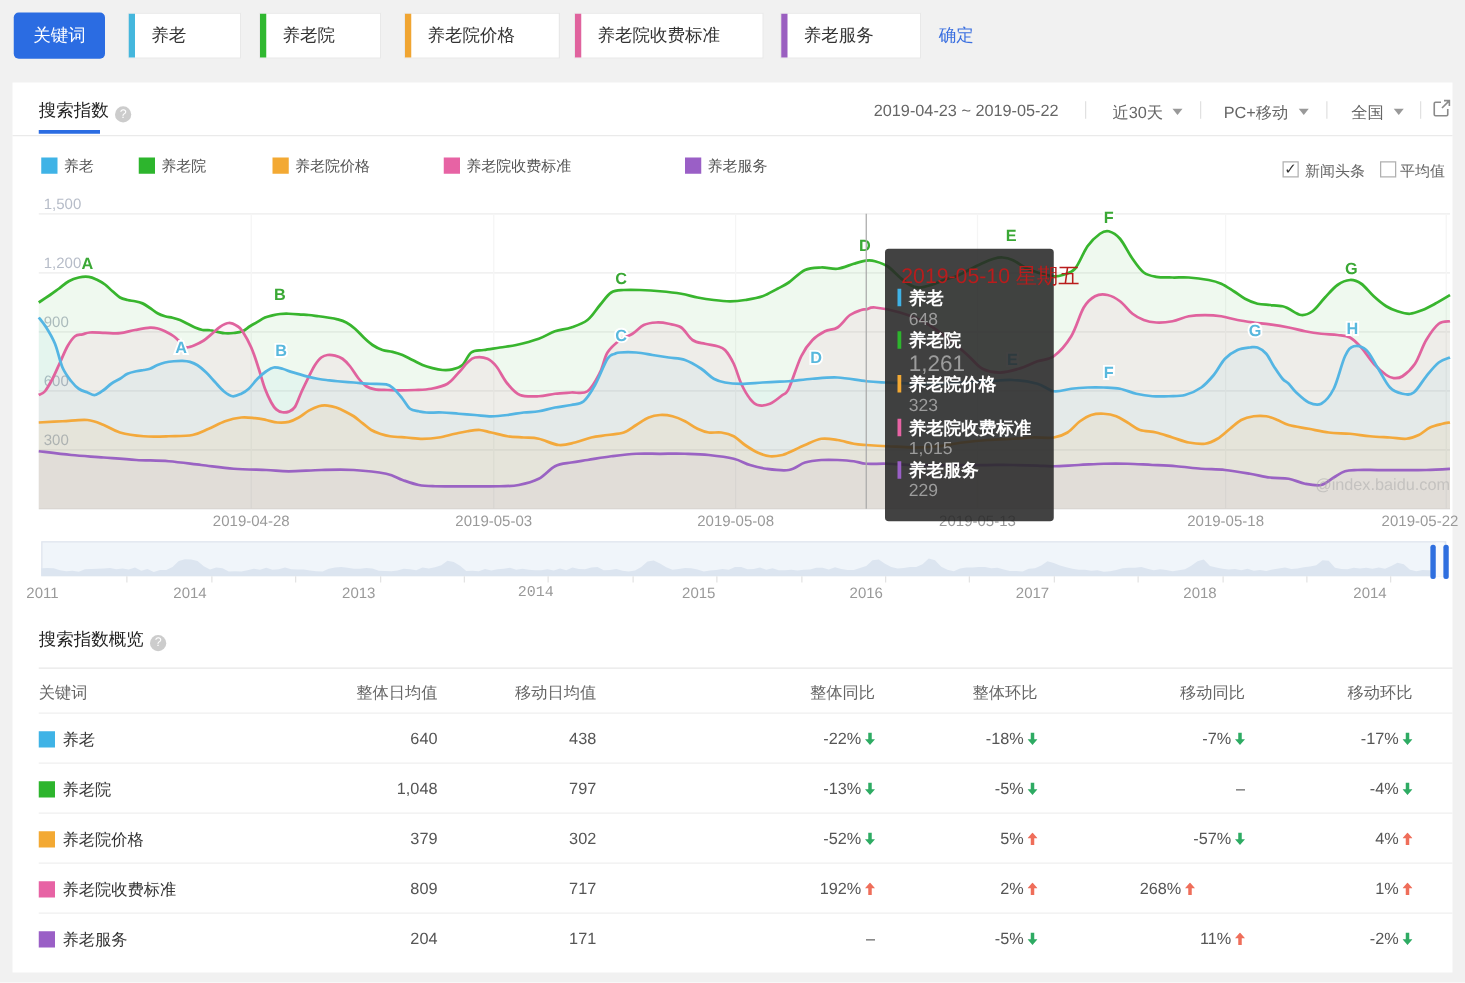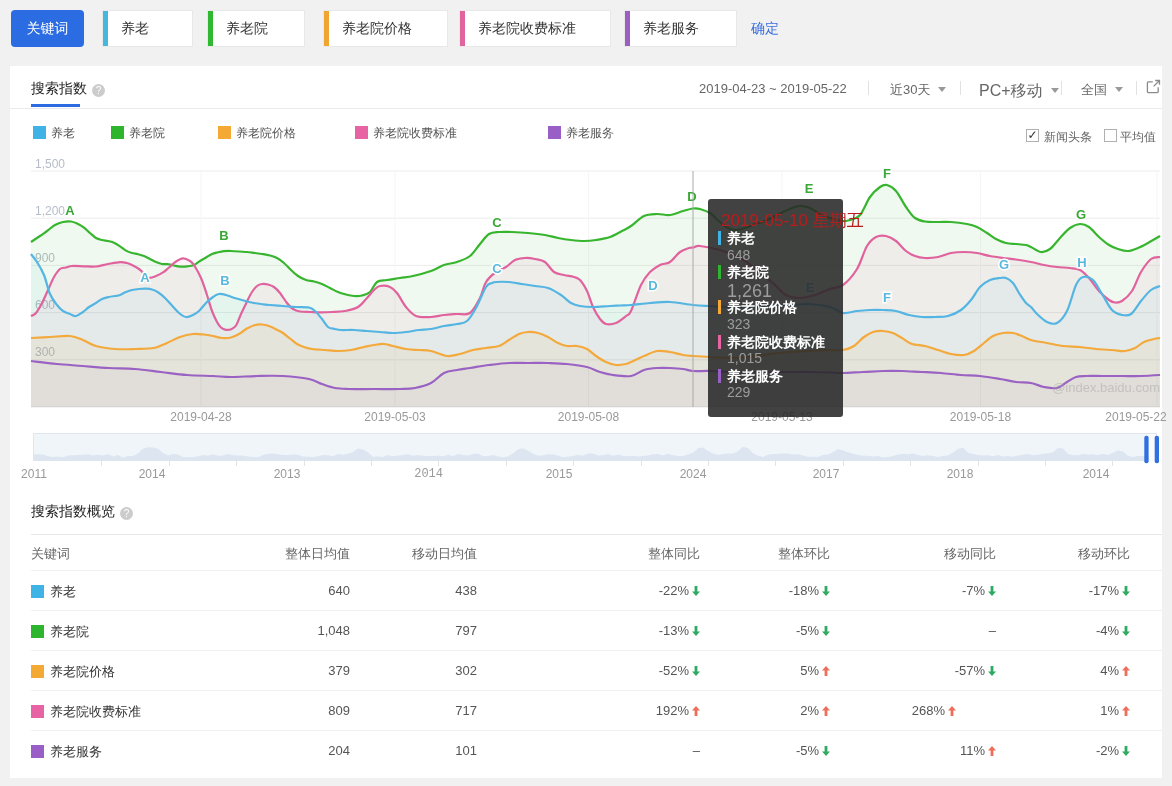--- a/index.html
+++ b/index.html
@@ -32,21 +32,21 @@
 
 <div class="abs" style="left:10px;top:66px;width:1152px;height:712px;background:#fff;"></div>
 
 <div class="abs" style="left:31px;top:80px;font-size:14px;color:#222;">搜索指数<span class="qicon">?</span></div>
 <div class="abs" style="left:31px;top:104px;width:49px;height:3px;background:#2b6ce2;"></div>
 <div class="abs" style="left:10px;top:108px;width:1152px;height:1px;background:#eaeaea;"></div>
 <div class="abs" style="left:699px;top:81px;font-size:13px;color:#666;">2019-04-23 ~ 2019-05-22</div>
 <div class="hdr-div" style="left:868px;"></div>
 <div class="abs" style="left:890px;top:81px;font-size:13px;color:#666;">近30天<span class="caret"></span></div>
 <div class="hdr-div" style="left:960px;"></div>
-<div class="abs" style="left:979px;top:81px;font-size:16px;color:#666;">PC+移动<span class="caret"></span></div>
+<div class="abs" style="left:979px;top:81px;font-size:13px;color:#666;">PC+移动<span class="caret"></span></div>
 <div class="hdr-div" style="left:1061px;"></div>
 <div class="abs" style="left:1081px;top:81px;font-size:13px;color:#666;">全国<span class="caret"></span></div>
 <div class="hdr-div" style="left:1136px;"></div>
 <svg class="abs" style="left:1146px;top:79px;" width="15" height="15" viewBox="0 0 15 15">
     <path d="M12.2,8.2 L12.2,12.6 A1,1 0 0 1 11.2,13.6 L2.4,13.6 A1,1 0 0 1 1.4,12.6 L1.4,3.8 A1,1 0 0 1 2.4,2.8 L6.8,2.8" fill="none" stroke="#8a8a8a" stroke-width="1.3"></path>
     <path d="M9.2,1.5 L13.5,1.5 L13.5,5.8 M13.3,1.7 L7.6,7.4" fill="none" stroke="#8a8a8a" stroke-width="1.3"></path>
   </svg>
 
 <div class="abs" style="left:33px;top:125px;font-size:12px;color:#555;"><span class="lgsq" style="background:#3fb3e6;"></span>养老</div>
 <div class="abs" style="left:111px;top:125px;font-size:12px;color:#555;"><span class="lgsq" style="background:#2db52d;"></span>养老院</div>
@@ -133,21 +133,21 @@
 <path d="M33,460.5L33,454.6L38,454.3L43,454.5L48,456.2L53,456.9L58,456.5L63,457.3L68,455.4L73,455.2L78,455.0L83,454.7L88,454.3L93,455.4L98,454.7L103,455.6L108,454.0L113,456.6L118,455.1L123,457.5L128,456.0L133,455.9L138,453.6L143,448.7L148,447.3L153,447.5L158,448.8L163,453.0L168,455.5L173,453.9L178,454.5L183,457.1L188,456.9L193,457.2L198,456.2L203,455.0L208,455.8L213,454.2L218,455.7L223,455.4L228,453.9L233,455.3L238,455.6L243,455.6L248,456.4L253,456.9L258,457.2L263,455.0L268,454.0L273,453.6L278,454.2L283,454.9L288,455.0L293,454.4L298,454.7L303,456.6L308,456.7L313,457.0L318,456.3L323,455.0L328,455.3L333,456.2L338,453.9L343,454.7L348,453.8L353,452.1L358,448.6L363,449.5L368,452.5L373,456.8L378,456.5L383,456.9L388,455.1L393,456.3L398,455.4L403,455.0L408,454.2L413,455.7L418,454.9L423,455.8L428,456.1L433,456.1L438,455.4L443,456.4L448,454.7L453,456.2L458,454.0L463,455.1L468,455.4L473,453.9L478,453.6L483,456.2L488,455.9L493,455.1L498,456.6L503,457.2L508,456.4L513,453.5L518,449.2L523,448.3L528,450.7L533,453.8L538,455.7L543,455.2L548,454.3L553,454.6L558,455.6L563,457.2L568,456.4L573,456.0L578,455.1L583,455.7L588,453.6L593,453.6L598,455.4L603,455.2L608,453.9L613,455.8L618,454.6L623,456.1L628,456.2L633,455.7L638,456.4L643,455.8L648,455.5L653,454.2L658,454.1L663,455.5L668,453.8L673,455.2L678,456.0L683,456.0L688,454.4L693,452.7L698,448.2L703,447.5L708,451.0L713,453.6L718,454.8L723,454.3L728,453.6L733,453.6L738,451.3L743,446.8L748,448.1L753,453.3L758,455.8L763,457.0L768,454.8L773,453.9L778,454.0L783,453.6L788,453.5L793,454.6L798,454.2L803,455.6L808,456.8L813,456.7L818,457.1L823,454.9L828,454.5L833,452.3L838,448.9L843,450.4L848,452.3L853,453.7L858,455.0L863,455.8L868,455.8L873,456.5L878,456.1L883,457.3L888,456.9L893,455.9L898,454.5L903,454.1L908,454.2L913,453.5L918,455.0L923,456.1L928,455.3L933,455.9L938,457.0L943,456.1L948,455.4L953,452.5L958,449.0L963,447.5L968,452.7L973,454.0L978,455.0L983,455.5L988,455.2L993,456.2L998,454.9L1003,456.5L1008,456.0L1013,456.8L1018,455.5L1023,454.8L1028,453.9L1033,455.2L1038,454.7L1043,453.7L1048,453.2L1053,452.2L1058,448.1L1063,448.6L1068,454.1L1073,455.2L1078,455.3L1083,454.1L1088,454.8L1093,454.2L1098,454.9L1103,454.0L1108,454.9L1113,452.8L1118,450.2L1123,451.4L1128,455.7L1133,457.0L1138,455.9L1143,456.1L1148,456.2L1153,454.0L1157,460.5L1157,460.5Z" fill="#dce5f0"></path>
 <rect x="1148.5" y="434" width="6.5" height="27" fill="#f8fafd"></rect>
 <rect x="1144.3" y="435.7" width="4.3" height="27.5" rx="2" fill="#2f6fdf"></rect>
 <rect x="1154.7" y="435.7" width="4.3" height="27.5" rx="2" fill="#2f6fdf"></rect>
 </svg>
 <div class="abs" style="left:14px;top:467px;width:40px;text-align:center;font-size:12px;color:#999;">2011</div>
 <div class="abs" style="left:132px;top:467px;width:40px;text-align:center;font-size:12px;color:#999;">2014</div>
 <div class="abs" style="left:267px;top:467px;width:40px;text-align:center;font-size:12px;color:#999;">2013</div>
 <div class="abs" style="left:403px;top:467px;width:40px;text-align:right;font-size:12px;color:#999;font-family:Liberation Mono, monospace;">2014</div>
 <div class="abs" style="left:539px;top:467px;width:40px;text-align:center;font-size:12px;color:#999;">2015</div>
-<div class="abs" style="left:673px;top:467px;width:40px;text-align:center;font-size:12px;color:#999;">2024</div>
+<div class="abs" style="left:673px;top:467px;width:40px;text-align:center;font-size:12px;color:#999;">2016</div>
 <div class="abs" style="left:806px;top:467px;width:40px;text-align:center;font-size:12px;color:#999;">2017</div>
 <div class="abs" style="left:940px;top:467px;width:40px;text-align:center;font-size:12px;color:#999;">2018</div>
 <div class="abs" style="left:1076px;top:467px;width:40px;text-align:center;font-size:12px;color:#999;">2014</div>
 <div class="abs" style="left:101px;top:461px;width:1px;height:5px;background:#e3e3e3;"></div>
 <div class="abs" style="left:169px;top:461px;width:1px;height:5px;background:#e3e3e3;"></div>
 <div class="abs" style="left:236px;top:461px;width:1px;height:5px;background:#e3e3e3;"></div>
 <div class="abs" style="left:304px;top:461px;width:1px;height:5px;background:#e3e3e3;"></div>
 <div class="abs" style="left:371px;top:461px;width:1px;height:5px;background:#e3e3e3;"></div>
 <div class="abs" style="left:438px;top:461px;width:1px;height:5px;background:#e3e3e3;"></div>
 <div class="abs" style="left:506px;top:461px;width:1px;height:5px;background:#e3e3e3;"></div>
@@ -228,21 +228,21 @@
     </svg></div>
 <div class="cell" style="left:826px;top:703px;width:130px;">268%<svg class="arr" width="8" height="10" viewBox="0 0 8 10">
       <path d="M4,0 L8,4.6 L5.4,4.6 L5.4,10 L2.6,10 L2.6,4.6 L0,4.6 Z" fill="#ef6e5a"></path>
     </svg></div>
 <div class="cell" style="left:1000px;top:703px;width:130px;">1%<svg class="arr" width="8" height="10" viewBox="0 0 8 10">
       <path d="M4,0 L8,4.6 L5.4,4.6 L5.4,10 L2.6,10 L2.6,4.6 L0,4.6 Z" fill="#ef6e5a"></path>
     </svg></div>
 <div class="rowline" style="top:730px;"></div>
 <div class="kw" style="top:743px;"><i style="background:#9a5fc6;"></i>养老服务</div>
 <div class="cell" style="left:220px;top:743px;width:130px;">204</div>
-<div class="cell" style="left:347px;top:743px;width:130px;">101</div>
+<div class="cell" style="left:347px;top:743px;width:130px;">171</div>
 <div class="cell" style="left:570px;top:743px;width:130px;">–</div>
 <div class="cell" style="left:700px;top:743px;width:130px;">-5%<svg class="arr" width="8" height="10" viewBox="0 0 8 10">
       <path d="M4,10 L8,5.4 L5.4,5.4 L5.4,0 L2.6,0 L2.6,5.4 L0,5.4 Z" fill="#2eab63"></path>
     </svg></div>
 <div class="cell" style="left:866px;top:743px;width:130px;">11%<svg class="arr" width="8" height="10" viewBox="0 0 8 10">
       <path d="M4,0 L8,4.6 L5.4,4.6 L5.4,10 L2.6,10 L2.6,4.6 L0,4.6 Z" fill="#ef6e5a"></path>
     </svg></div>
 <div class="cell" style="left:1000px;top:743px;width:130px;">-2%<svg class="arr" width="8" height="10" viewBox="0 0 8 10">
       <path d="M4,10 L8,5.4 L5.4,5.4 L5.4,0 L2.6,0 L2.6,5.4 L0,5.4 Z" fill="#2eab63"></path>
     </svg></div>

